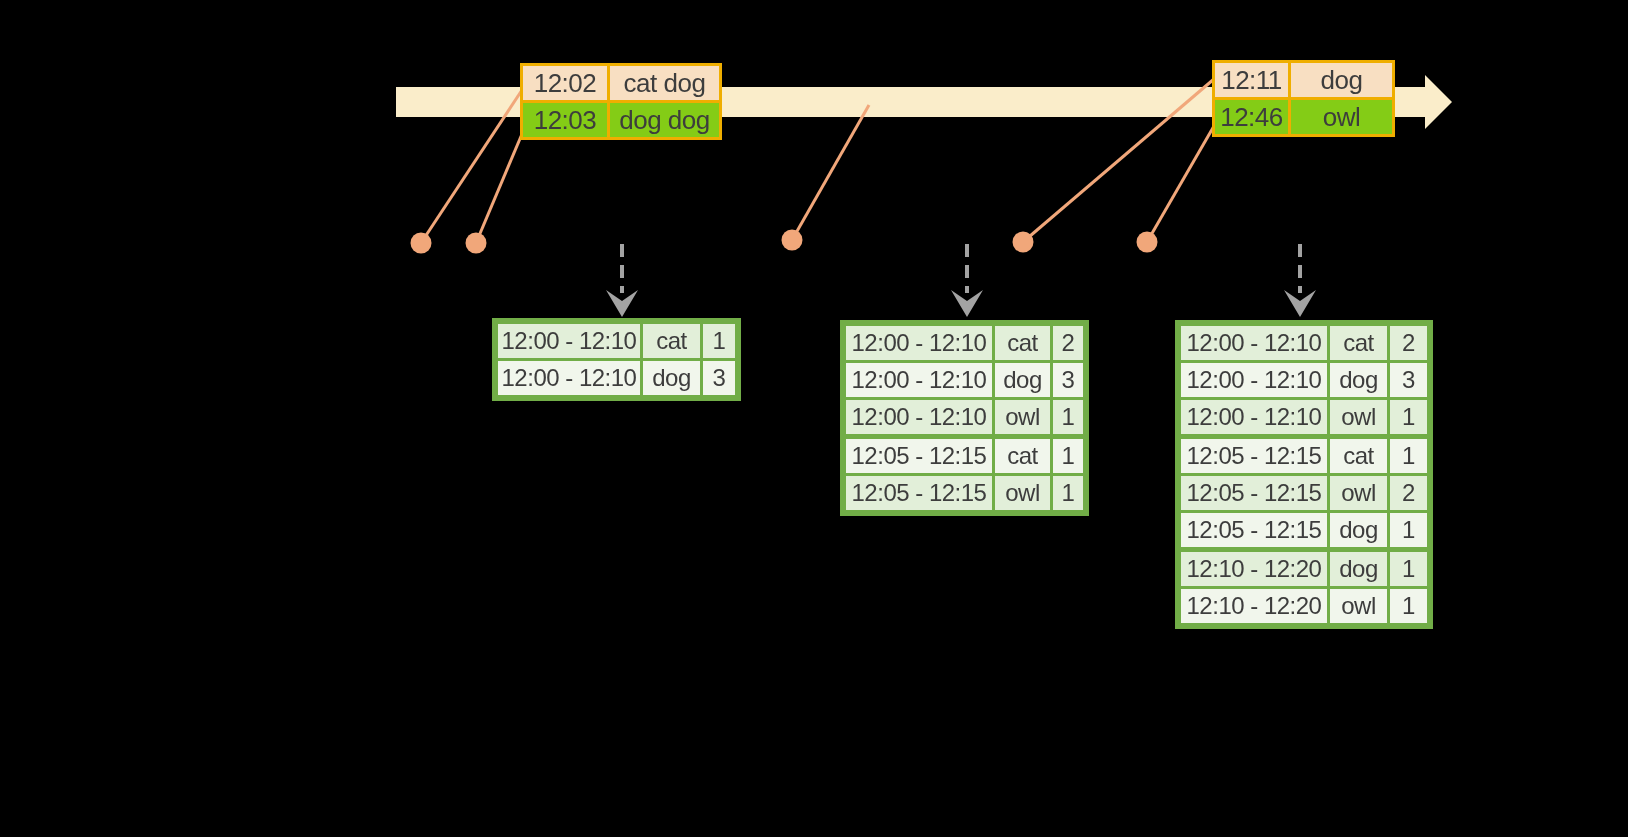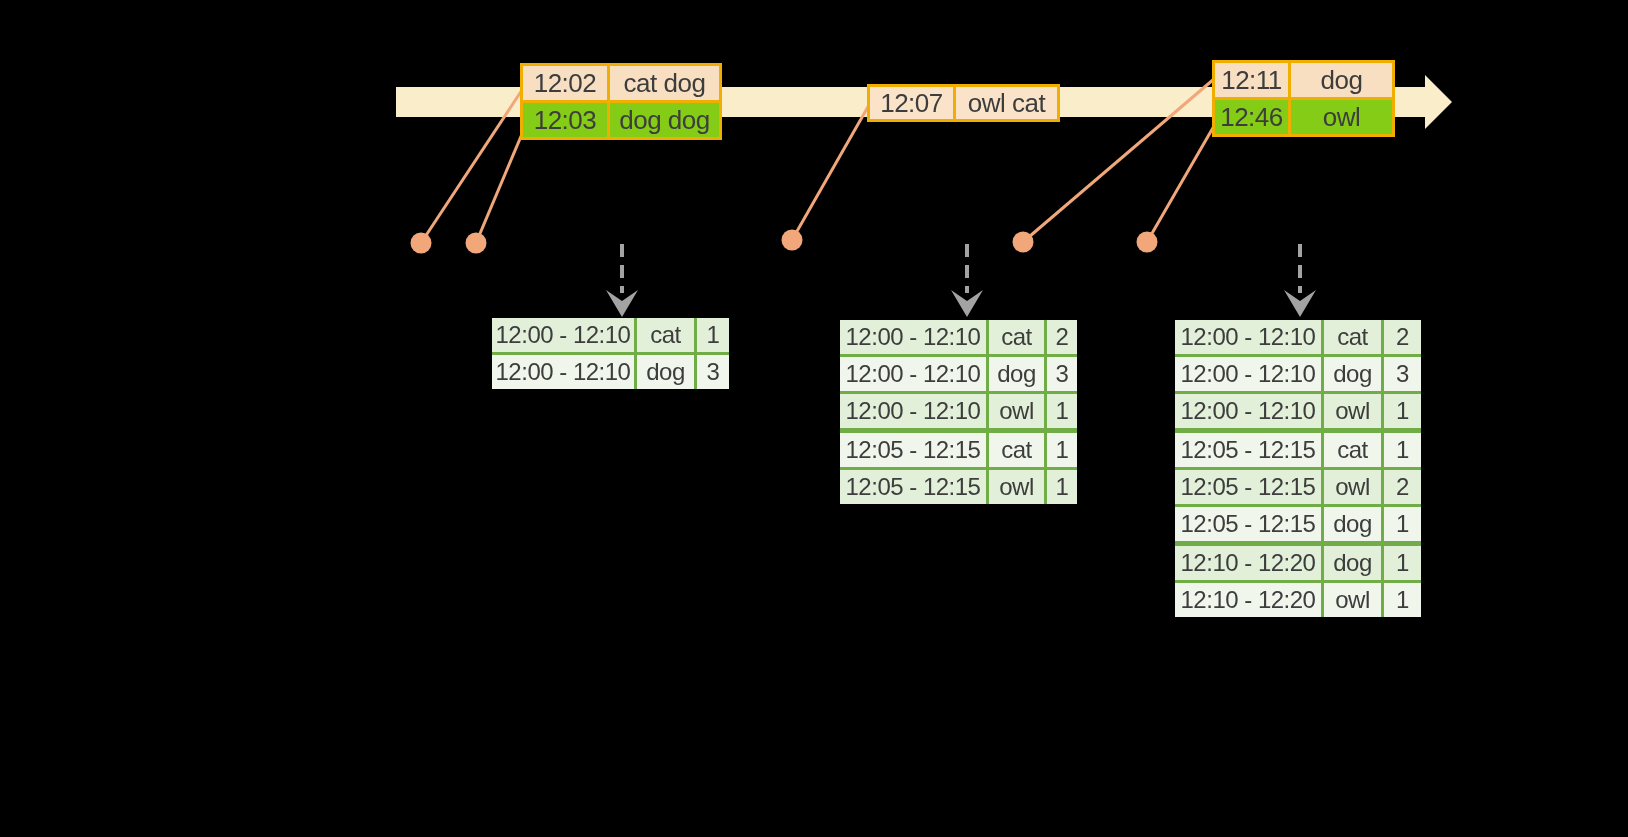--- a/index.html
+++ b/index.html
@@ -12,21 +12,21 @@
   .etable .cell{display:flex;align-items:center;justify-content:center;
                 font-size:26px;letter-spacing:-0.5px;}
   .peach{background:#F8DFC2;}
   .cream{background:#84cc16;}
   .peach2{background:#FAE3C8;}
   #evA{left:520px;top:63px;grid-template-columns:84px 109px;grid-auto-rows:34px;}
   #evB{left:867px;top:84px;grid-template-columns:83px 101px;grid-auto-rows:32px;}
   #evC{left:1212px;top:60px;grid-template-columns:73px 101px;grid-auto-rows:34px;}
 
   
-  .rtable{position:absolute;background:#71AD47;}
+  .rtable{position:absolute;background:#71AD47;padding:6px;}
   .rrow{display:grid;gap:3px;height:34px;margin-top:3px;}
   .rrow:first-child{margin-top:0;}
   .rrow.groupgap{margin-top:5px;}
   .rrow .c{display:flex;align-items:center;justify-content:center;
            font-size:24px;letter-spacing:-0.5px;}
   .lg{background:#E2EFD9;}
   .lw{background:#F1F6EC;}
   #rt1{left:492px;top:318px;}
   #rt1 .rrow{grid-template-columns:142px 57px 32px;}
   #rt2{left:840px;top:320px;}
@@ -66,24 +66,20 @@
     <polygon points="1284,290 1300,301 1316,290 1300,317" fill="#A3A3A3"></polygon>
   </svg>
 
   <div id="evA" class="etable">
     <div class="cell peach">12:02</div>
     <div class="cell peach">cat dog</div>
     <div class="cell cream">12:03</div>
     <div class="cell cream">dog dog</div>
   </div>
 
-  <div id="evB" class="etable">
-    <div class="cell peach2">12:07</div>
-    <div class="cell peach2">owl cat</div>
-  </div>
 
   <div id="evC" class="etable">
     <div class="cell peach">12:11</div>
     <div class="cell peach">dog</div>
     <div class="cell cream">12:46</div>
     <div class="cell cream">owl</div>
   </div>
 
   <div id="rt1" class="rtable">
     <div class="rrow">

